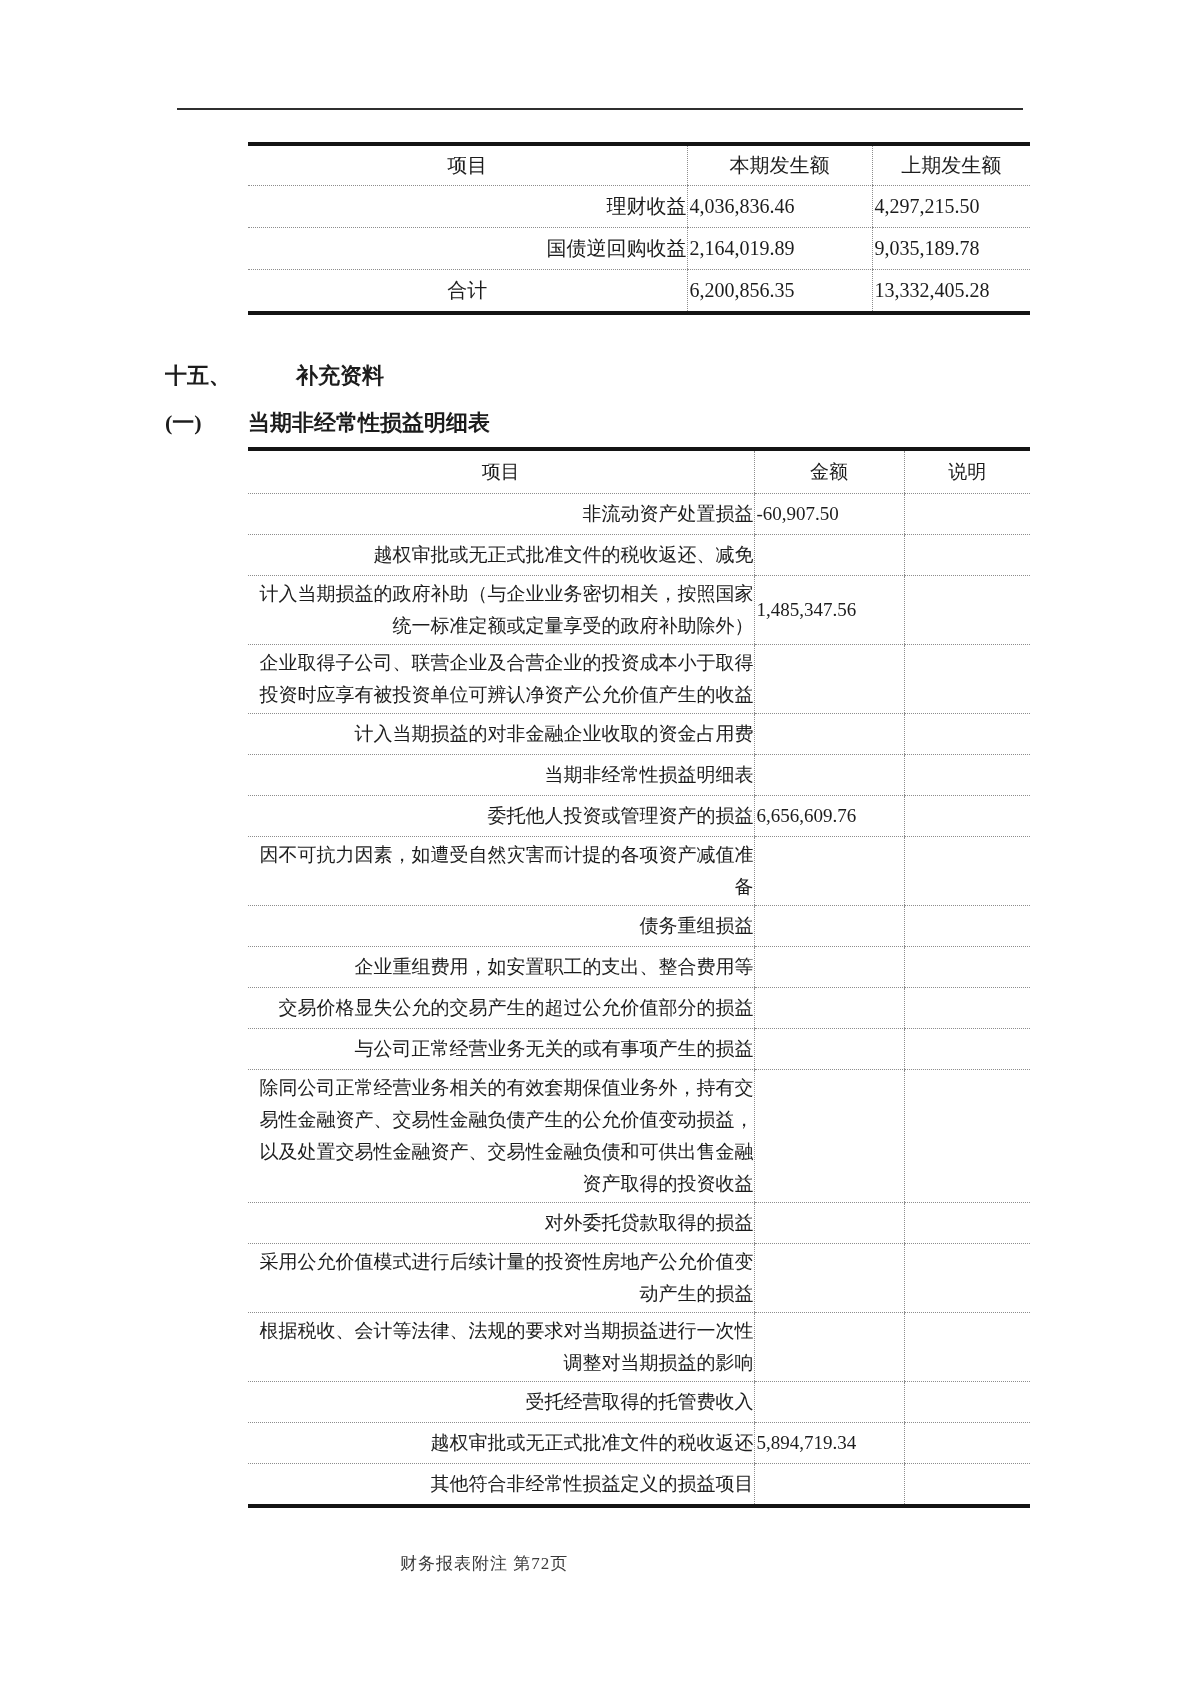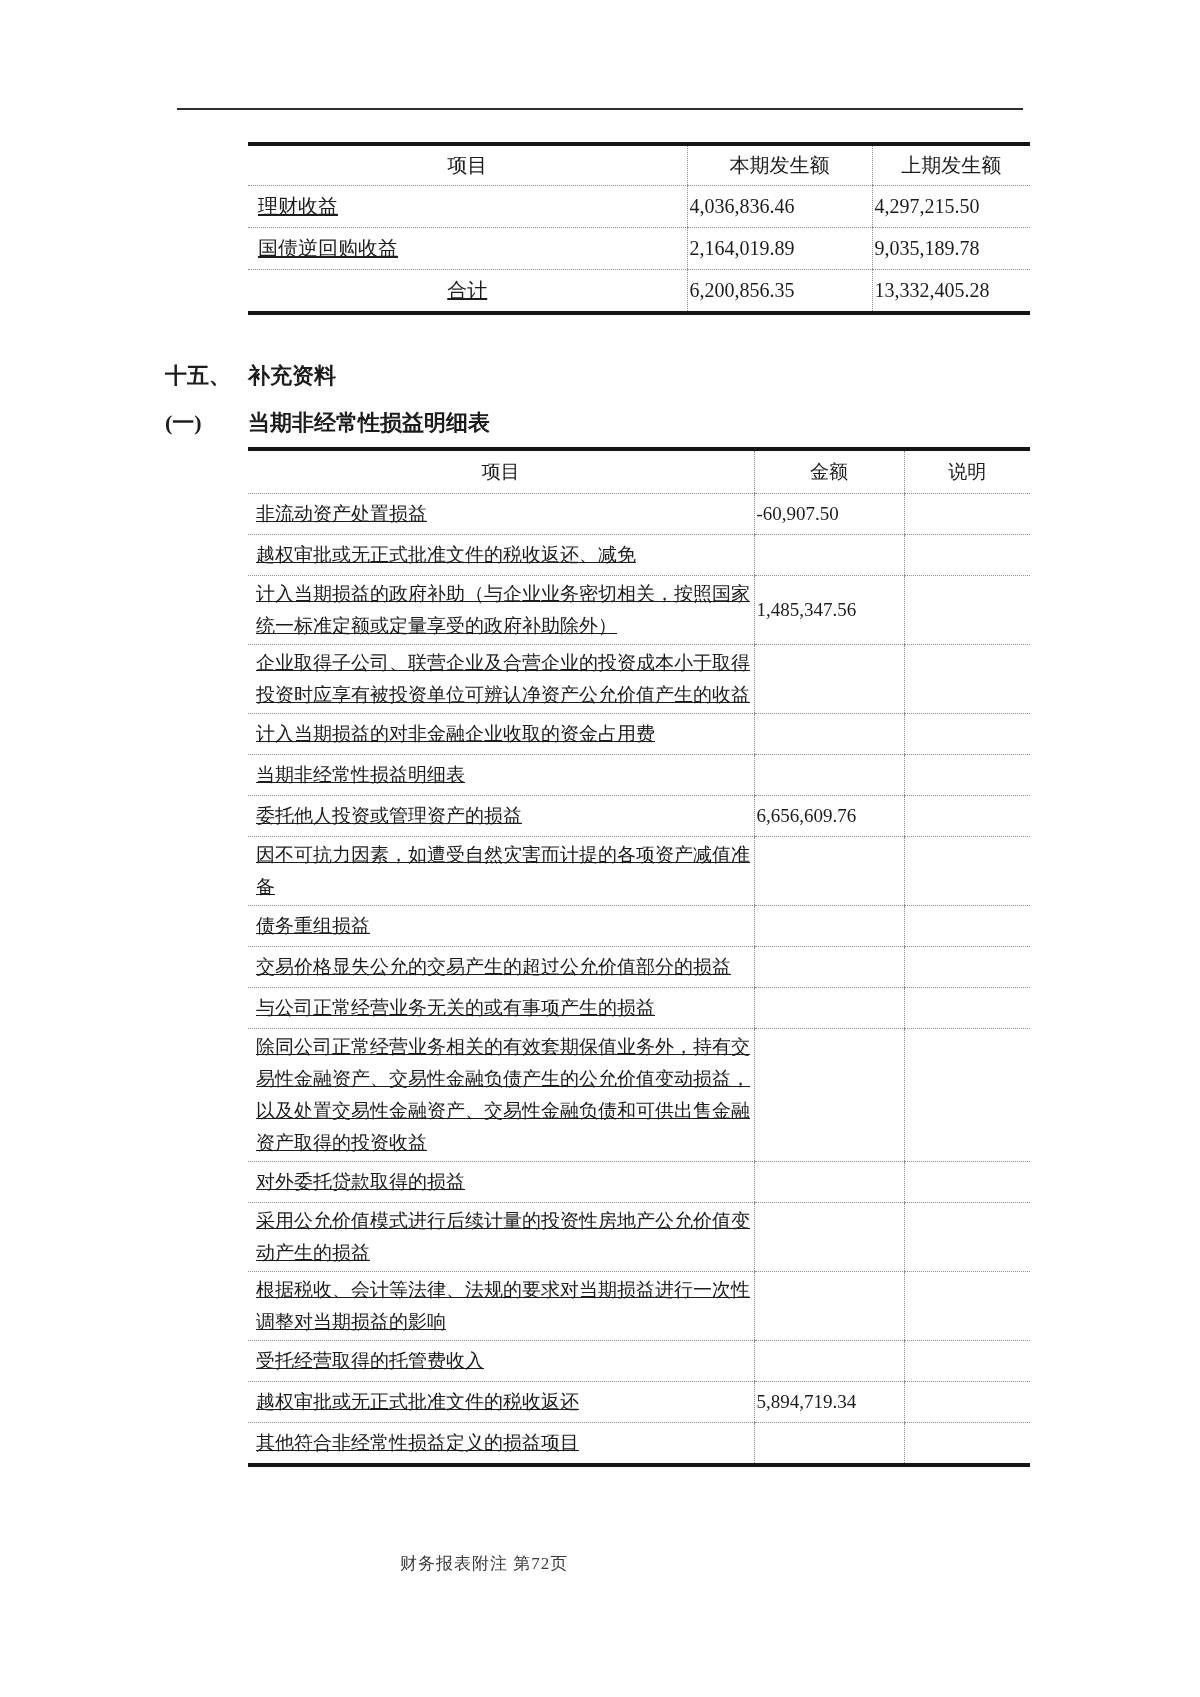--- a/index.html
+++ b/index.html
@@ -41,21 +41,21 @@
   }
   .t1 th { text-align: center; }
   .t1 th + th, .t1 td + td { border-left: 1px dotted #8d8d8d; }
   
   .heading {
     display: flex;
     font-size: 22px;
     font-weight: bold;
     line-height: 30px;
   }
-  .h1 { margin: 46px 0 8px 165px; }
+  .h1 { margin: 46px 0 8px 165px; gap: 48px; }
   .h2 { margin: 17px 0 0 165px; }
   .h-num { width: 83px; flex: 0 0 83px; }
   
   .t2 {
     margin: 9px 0 0 248px;
     width: 782px;
     font-size: 19px;
     line-height: 32px;
     border-top: 4px solid #141414;
     border-bottom: 4px solid #141414;
@@ -68,31 +68,30 @@
   }
   .t2 th {
     height: 38px;
     text-align: center;
     padding: 2px 0;
   }
   .t2 th + th, .t2 td + td { border-left: 1px dotted #8d8d8d; }
   .t2 td { height: 36px; }
   
   .cell-item {
-    text-align: left;
+    text-align: right;
     padding: 2px 0 2px 8px;
-    text-decoration: underline;
   }
   .t1 .cell-item { padding-left: 10px; }
   .cell-num {
     text-align: left;
     padding: 2px 14px 2px 2px;
   }
   .cell-note { padding: 2px 4px; }
-  .cell-total-label { text-align: center; text-decoration: underline; }
+  .cell-total-label { text-align: center; }
   
   .footer {
     position: absolute;
     left: 0;
     top: 1552px;
     width: 968px;
     text-align: center;
     font-size: 17px;
     color: #3a3a3a;
     letter-spacing: 1px;
@@ -202,20 +201,25 @@
           <td class="cell-item">因不可抗力因素，如遭受自然灾害而计提的各项资产减值准备</td>
           <td class="cell-num"></td>
           <td class="cell-note"></td>
         </tr>
         <tr>
           <td class="cell-item">债务重组损益</td>
           <td class="cell-num"></td>
           <td class="cell-note"></td>
         </tr>
         <tr>
+          <td class="cell-item">企业重组费用，如安置职工的支出、整合费用等</td>
+          <td class="cell-num"></td>
+          <td class="cell-note"></td>
+        </tr>
+        <tr>
           <td class="cell-item">交易价格显失公允的交易产生的超过公允价值部分的损益</td>
           <td class="cell-num"></td>
           <td class="cell-note"></td>
         </tr>
         <tr>
           <td class="cell-item">与公司正常经营业务无关的或有事项产生的损益</td>
           <td class="cell-num"></td>
           <td class="cell-note"></td>
         </tr>
         <tr>

